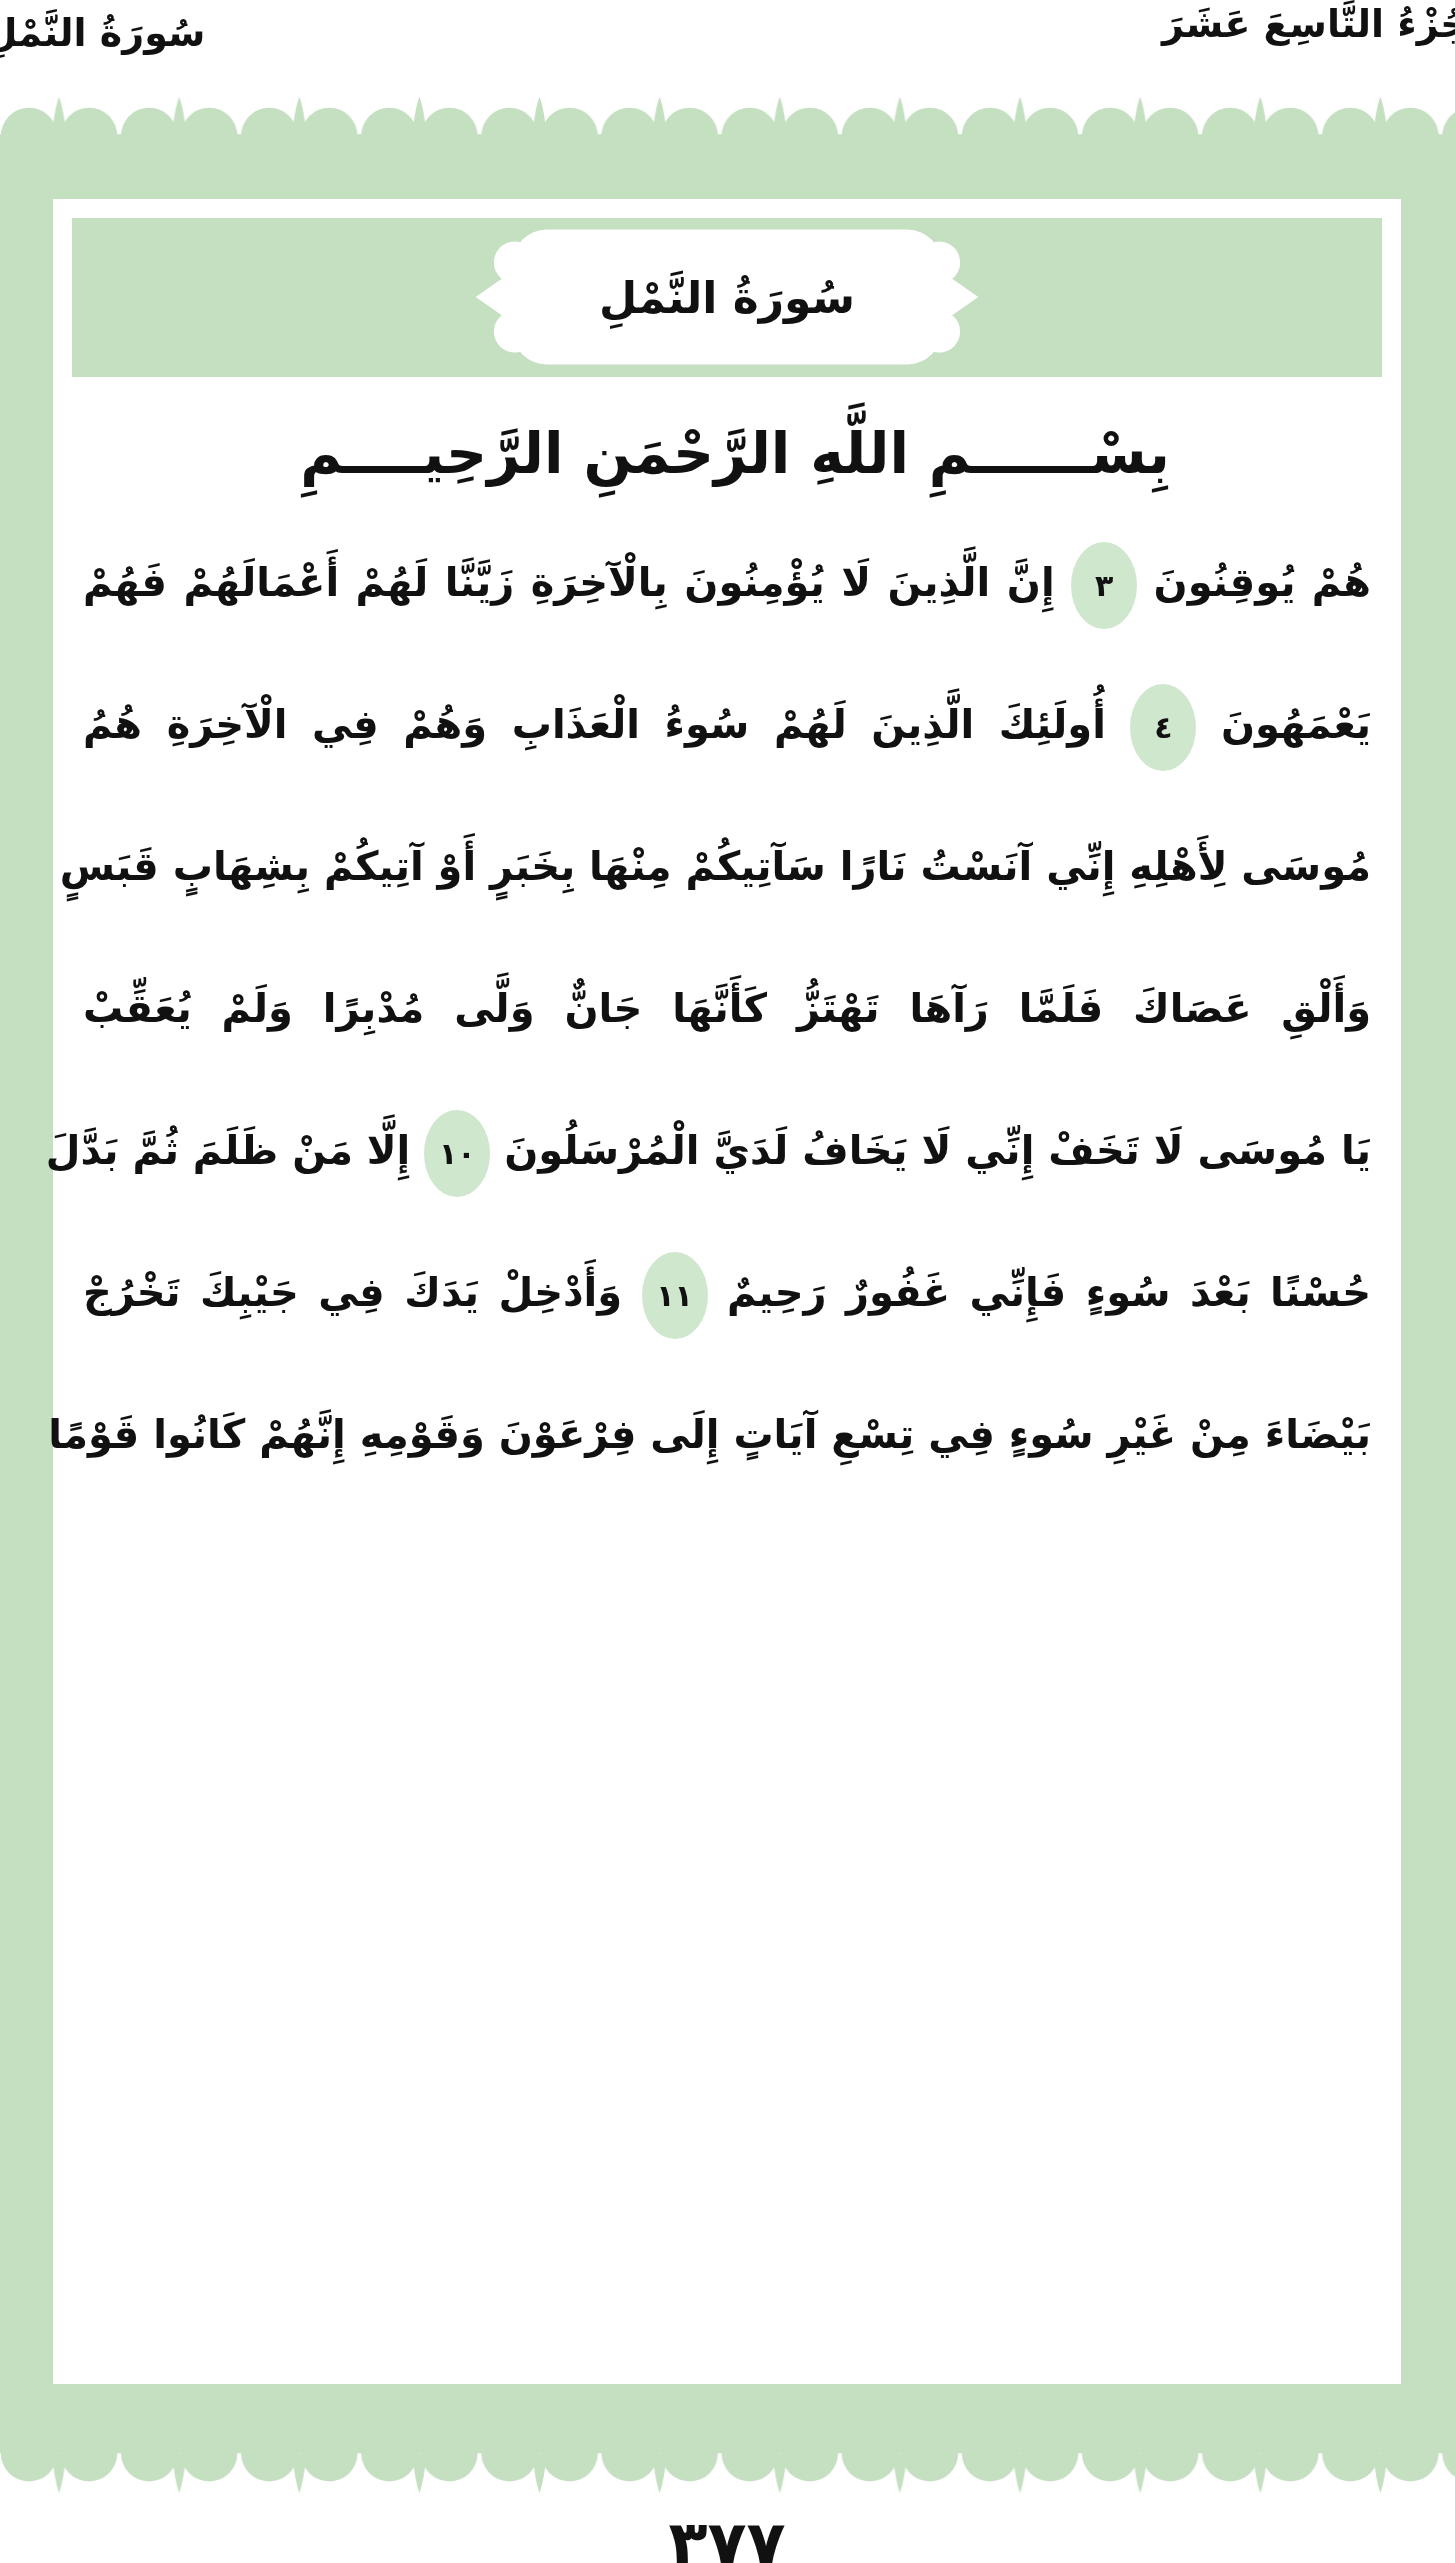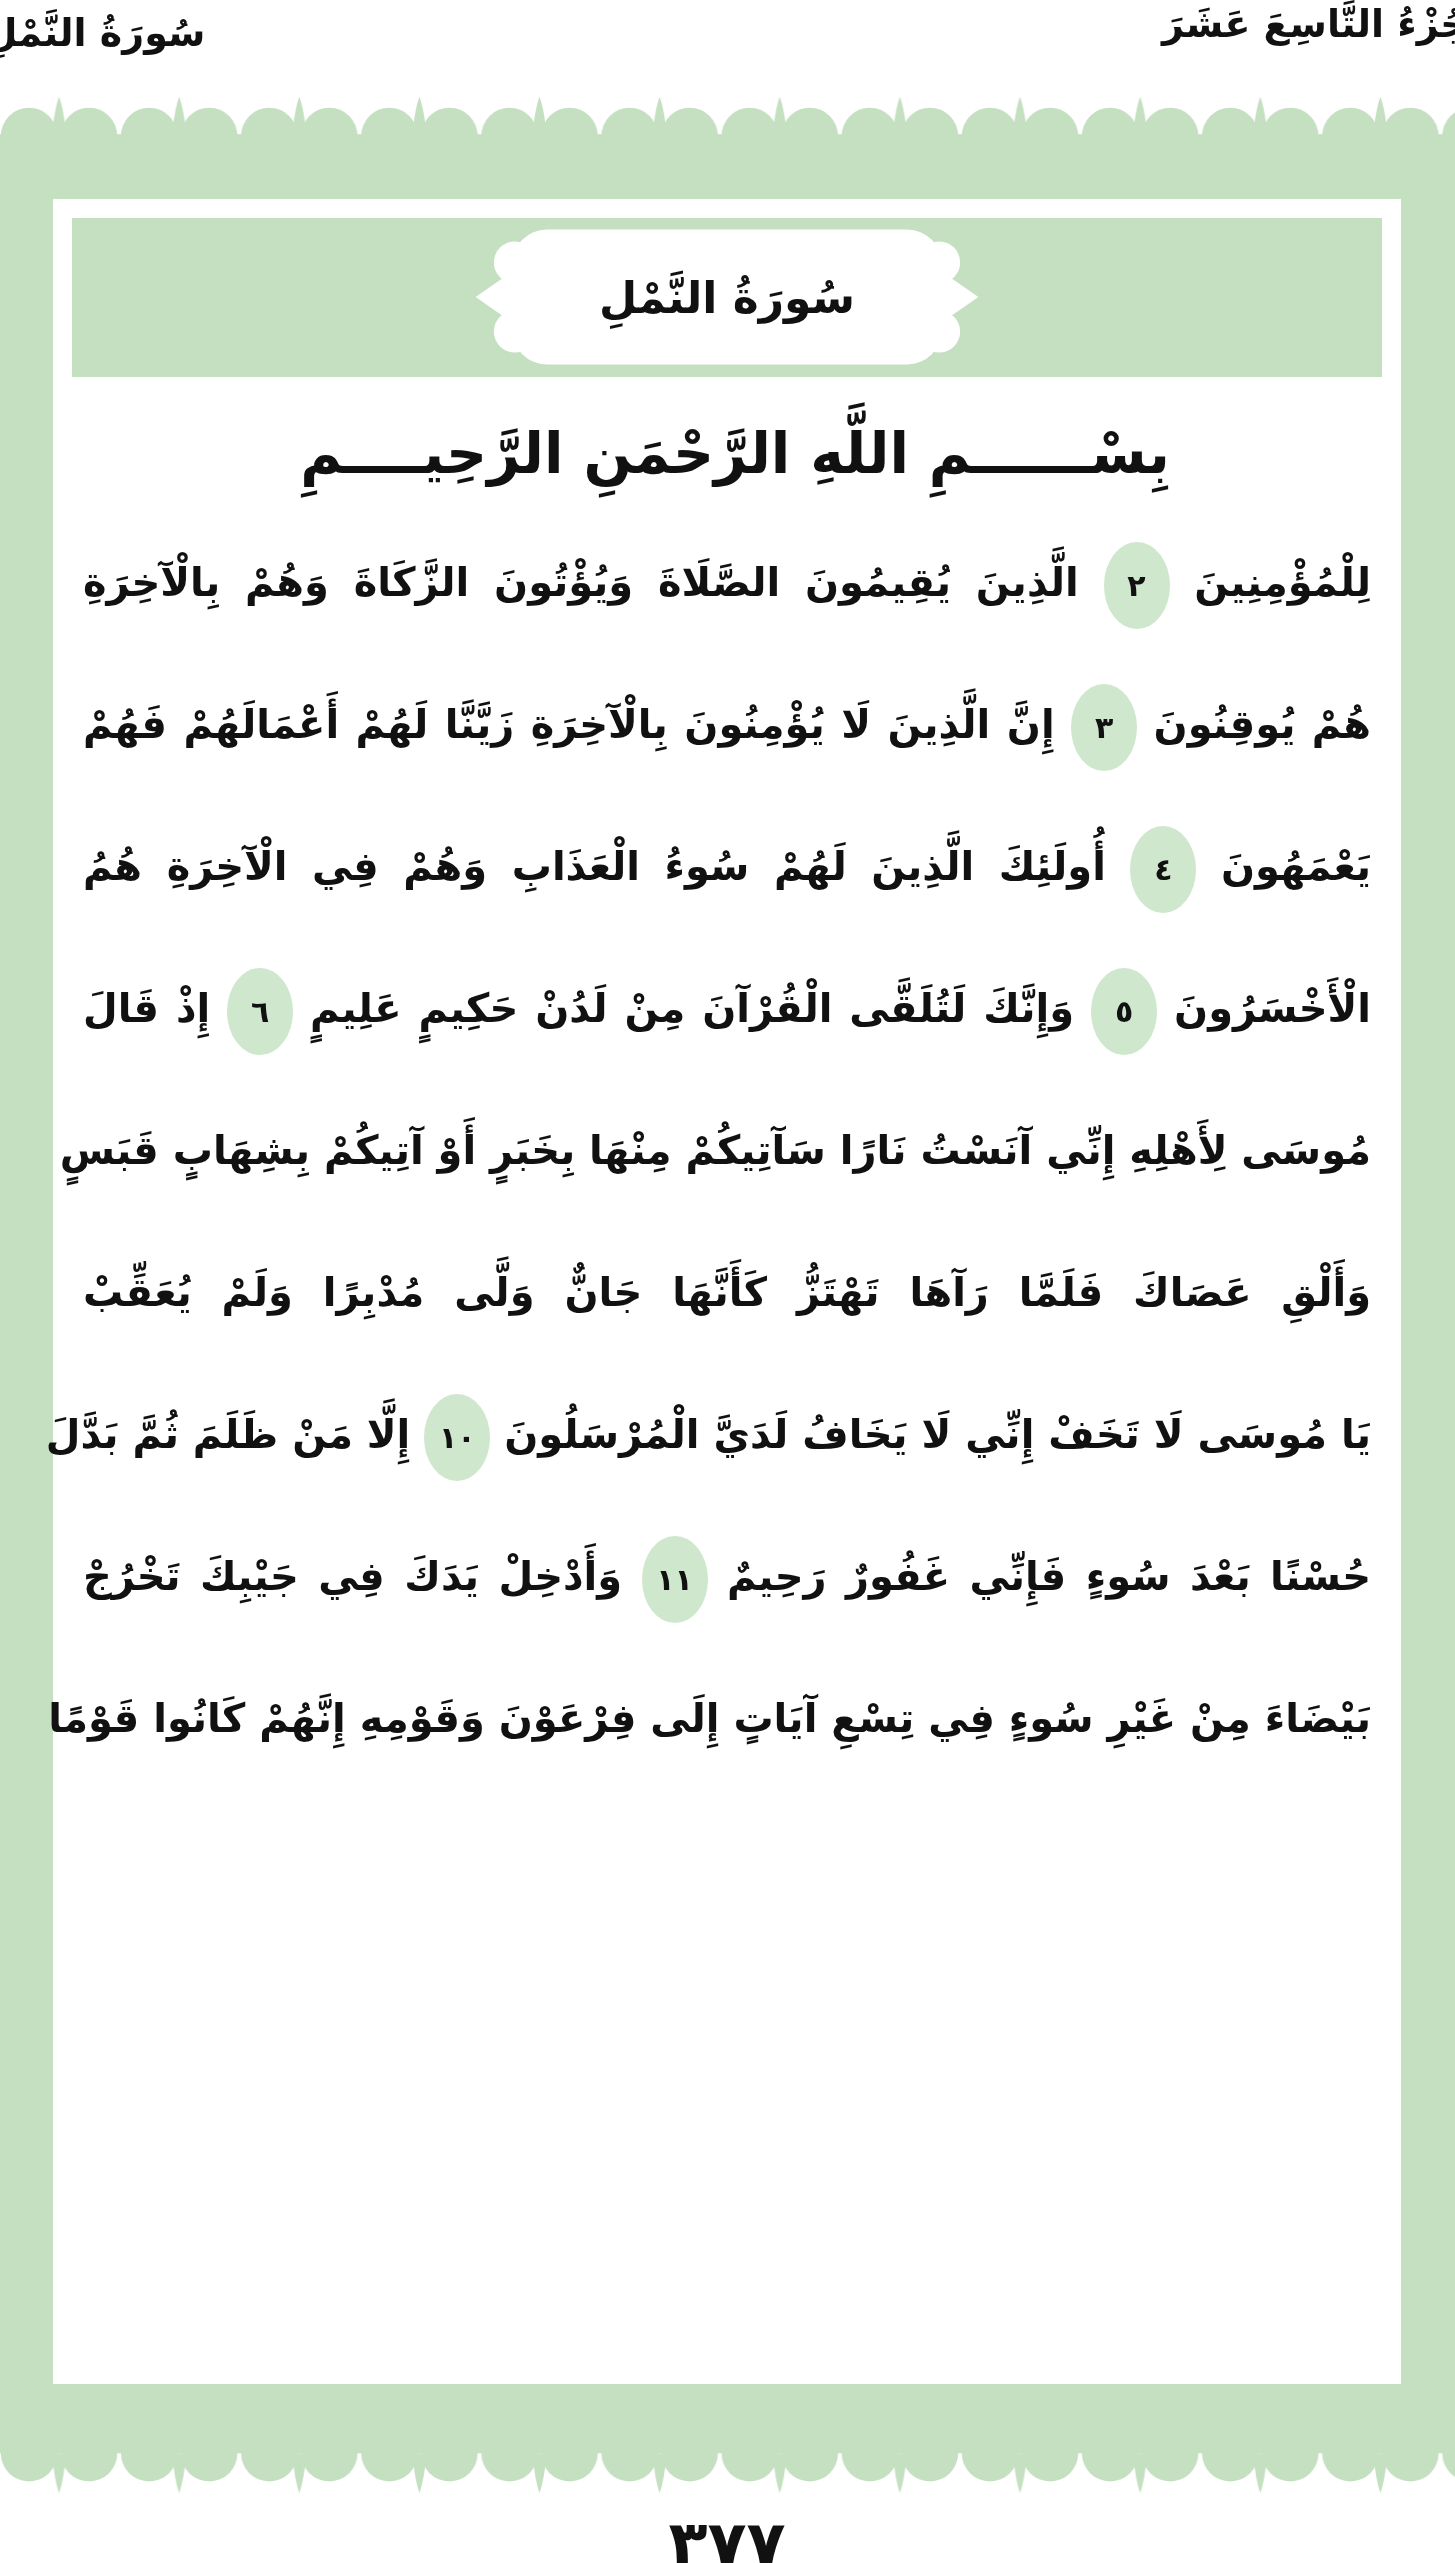--- a/index.html
+++ b/index.html
@@ -127,24 +127,22 @@
         <circle cx="513" cy="118" r="23"></circle>
         <path d="M513 50 L556 80 L513 110 Z"></path>
       </g>
     </svg>
     <div class="title-text">سُورَةُ النَّمْلِ</div>
   </div>
 
   <div class="bismillah">بِسْــــــمِ اللَّهِ الرَّحْمَنِ الرَّحِيــــمِ</div>
 
   <div class="quran-lines">
-      <div class="qline"><span class="ayah-text">لِلْمُؤْمِنِينَ</span> <span class="ayah-marker">٢</span> <span class="ayah-text">الَّذِينَ يُقِيمُونَ الصَّلَاةَ وَيُؤْتُونَ الزَّكَاةَ وَهُمْ بِالْآخِرَةِ</span></div>
       <div class="qline"><span class="ayah-text">هُمْ يُوقِنُونَ</span> <span class="ayah-marker">٣</span> <span class="ayah-text">إِنَّ الَّذِينَ لَا يُؤْمِنُونَ بِالْآخِرَةِ زَيَّنَّا لَهُمْ أَعْمَالَهُمْ فَهُمْ</span></div>
       <div class="qline"><span class="ayah-text">يَعْمَهُونَ</span> <span class="ayah-marker">٤</span> <span class="ayah-text">أُولَئِكَ الَّذِينَ لَهُمْ سُوءُ الْعَذَابِ وَهُمْ فِي الْآخِرَةِ هُمُ</span></div>
-      <div class="qline"><span class="ayah-text">الْأَخْسَرُونَ</span> <span class="ayah-marker">٥</span> <span class="ayah-text">وَإِنَّكَ لَتُلَقَّى الْقُرْآنَ مِنْ لَدُنْ حَكِيمٍ عَلِيمٍ</span> <span class="ayah-marker">٦</span> <span class="ayah-text">إِذْ قَالَ</span></div>
       <div class="qline"><span class="ayah-text">مُوسَى لِأَهْلِهِ إِنِّي آنَسْتُ نَارًا سَآتِيكُمْ مِنْهَا بِخَبَرٍ أَوْ آتِيكُمْ بِشِهَابٍ قَبَسٍ</span></div>
       <div class="qline"><span class="ayah-text">وَأَلْقِ عَصَاكَ فَلَمَّا رَآهَا تَهْتَزُّ كَأَنَّهَا جَانٌّ وَلَّى مُدْبِرًا وَلَمْ يُعَقِّبْ</span></div>
       <div class="qline"><span class="ayah-text">يَا مُوسَى لَا تَخَفْ إِنِّي لَا يَخَافُ لَدَيَّ الْمُرْسَلُونَ</span> <span class="ayah-marker">١٠</span> <span class="ayah-text">إِلَّا مَنْ ظَلَمَ ثُمَّ بَدَّلَ</span></div>
       <div class="qline"><span class="ayah-text">حُسْنًا بَعْدَ سُوءٍ فَإِنِّي غَفُورٌ رَحِيمٌ</span> <span class="ayah-marker">١١</span> <span class="ayah-text">وَأَدْخِلْ يَدَكَ فِي جَيْبِكَ تَخْرُجْ</span></div>
       <div class="qline"><span class="ayah-text">بَيْضَاءَ مِنْ غَيْرِ سُوءٍ فِي تِسْعِ آيَاتٍ إِلَى فِرْعَوْنَ وَقَوْمِهِ إِنَّهُمْ كَانُوا قَوْمًا</span></div>
     </div>
 
   <div class="page-num">٣٧٧</div>
 
 </div>

